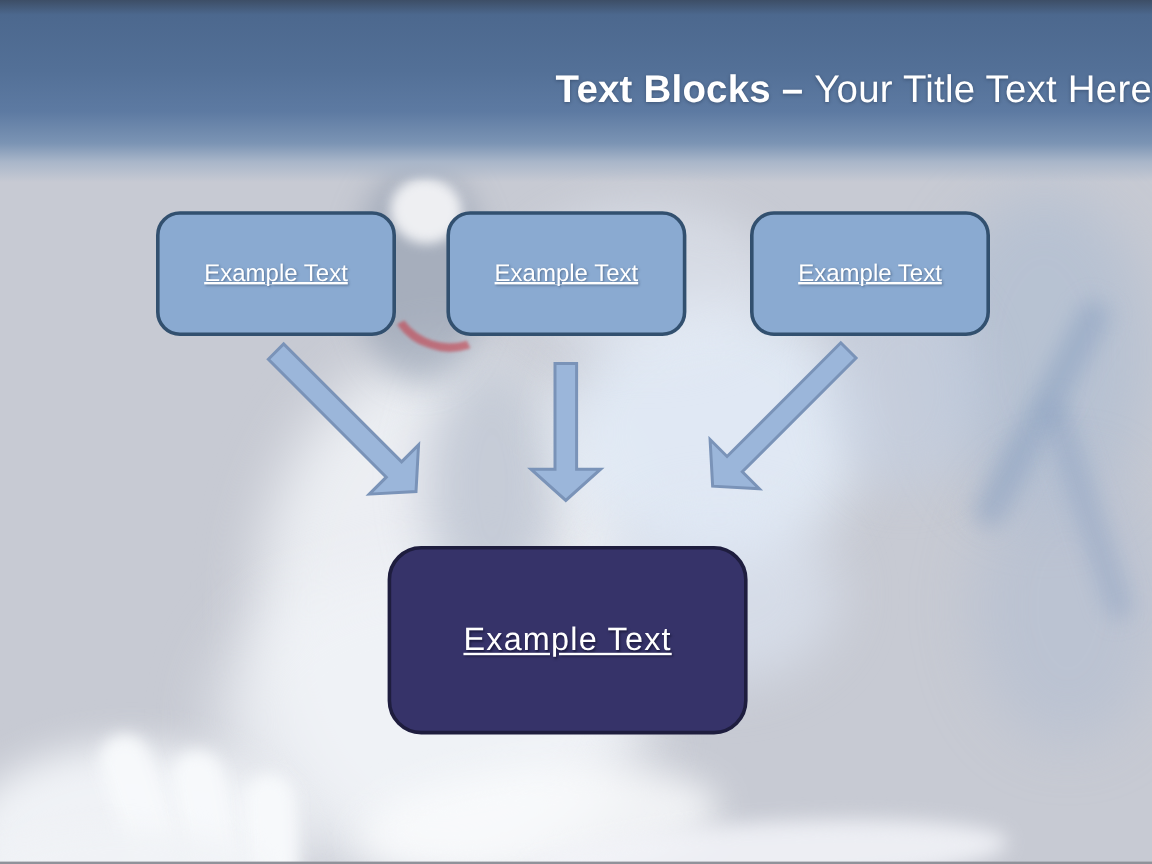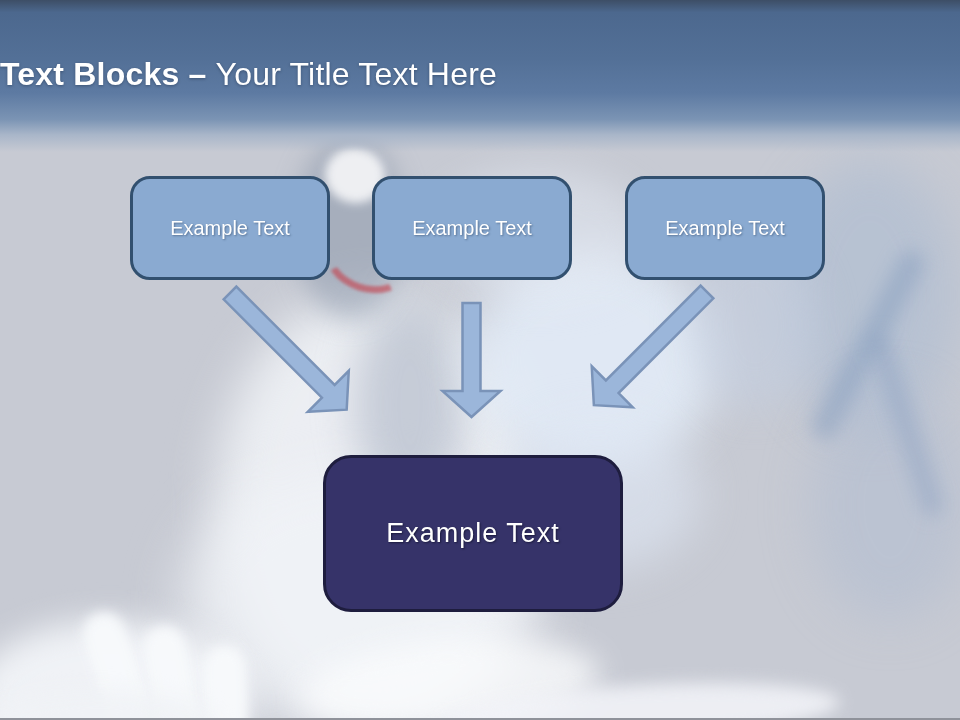--- a/index.html
+++ b/index.html
@@ -47,31 +47,31 @@
       var(--header-top, #3d4e66) 0%,
       #4c688e 8%,
       var(--header-mid, #537097) 38%,
       #5d7aa2 60%,
       #7b94b4 77%,
       #a9b6c9 87%,
       rgba(197,202,212,0) 98%);
   }
   .title {
     position:absolute; left:0; top:56px; width:100%; margin:0;
-    text-align:left; color: var(--title-text, #ffffff);
+    text-align:right; color: var(--title-text, #ffffff);
     font-size:32px; font-weight:400; letter-spacing:0.2px;
     text-shadow:0 1px 3px rgba(10,20,40,.35);
   }
   .title .bold { font-weight:700; margin-right:9px; }
 
   
   .box {
     position:absolute; z-index:10; box-sizing:border-box;
     display:flex; align-items:center; justify-content:center;
-    color:#ffffff; text-align:right;
+    color:#ffffff; text-align:right;text-decoration:underline;
   }
   .source-box {
     width:200px; height:104px; top:176px;
     background: var(--source-block-fill, #8aaad1);
     border:3px solid var(--source-block-border, #32506f);
     border-radius:20px;
     font-size:20px;
     text-shadow:1px 1px 2px rgba(30,50,80,.45);
   }
   .source-1 { left:130px; }

